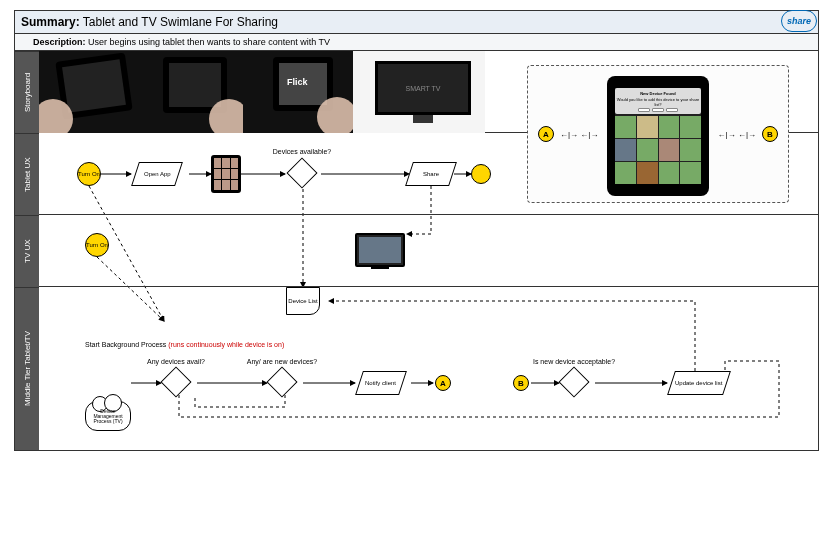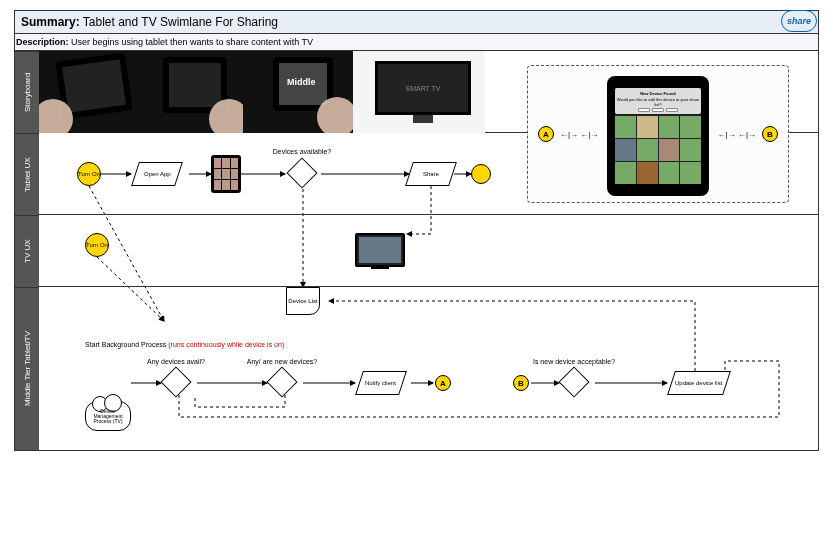--- a/index.html
+++ b/index.html
@@ -3,21 +3,21 @@
 <meta charset="utf-8">
 <style>
 *{box-sizing:border-box;margin:0;padding:0}
 body{font-family:Arial,sans-serif;font-size:9px;background:#fff;width:833px;height:539px;position:relative;color:#000}
 .page{padding:10px 14px;position:relative;height:100%}
 .hdr-top{font-size:10px;margin-bottom:2px}
 .hdr-title{font-size:18px;font-weight:bold;margin-bottom:4px}
 .logo{position:absolute;right:16px;top:10px;width:36px;height:22px;border:1px solid #0068b5;border-radius:12px;display:flex;align-items:center;justify-content:center;color:#0068b5;font-size:9px;font-weight:bold;font-style:italic}
 .summary{border:1px solid #333;background:#e8eef5;padding:4px 6px;font-size:12px}
 .summary b{font-weight:bold}
-.desc{border:1px solid #333;border-top:none;background:#f4f6f8;padding:3px 1px;font-size:9px}
+.desc{border:1px solid #333;border-top:none;background:#f4f6f8;padding:3px 18px;font-size:9px}
 .desc-lbl{font-weight:bold}
 .lanes{border:1px solid #333;border-top:none;position:relative;height:400px;display:flex}
 .lane-labels{width:24px;display:flex;flex-direction:column}
 .lane-lbl{background:#555;color:#fff;font-size:8px;writing-mode:vertical-rl;transform:rotate(180deg);display:flex;align-items:center;justify-content:center;border-bottom:1px solid #333;text-align:center;padding:2px}
 .ll-1{height:82px}.ll-2{height:82px}.ll-3{height:72px}.ll-4{flex:1}
 .lane-body{flex:1;position:relative}
 .lane-row{position:absolute;left:0;right:0;border-bottom:1px solid #333}
 .lr-1{top:0;height:82px}.lr-2{top:82px;height:82px}.lr-3{top:164px;height:72px}.lr-4{top:236px;bottom:0;border-bottom:none}
 
 
@@ -121,21 +121,21 @@
           <div class="photo p2">
               <div class="tablet">
                 <div class="scr"></div>
               </div>
               <div class="hand"></div>
             </div>
           <div class="photo p3">
               <div class="tablet">
                 <div class="scr"></div>
               </div>
-              <div class="flk">Middle</div>
+              <div class="flk">Flick</div>
               <div class="hand"></div>
             </div>
           <div class="photo p4">
               <div class="tv">
                 <div class="scr">SMART TV</div>
               </div>
               <div class="stand"></div>
             </div>
         </div>
       </div>

